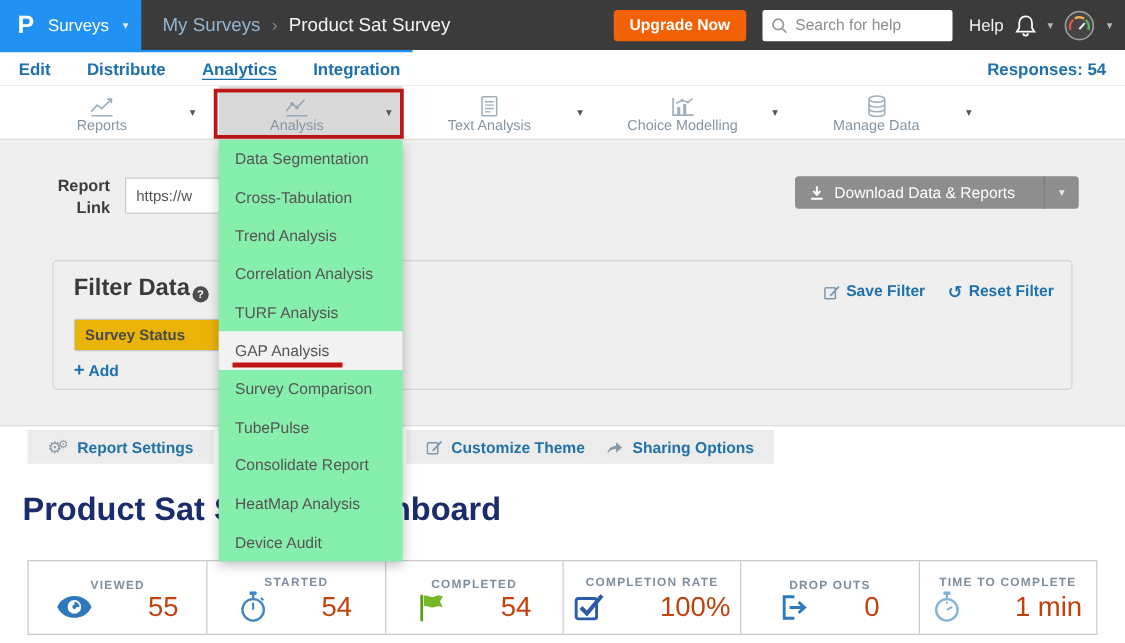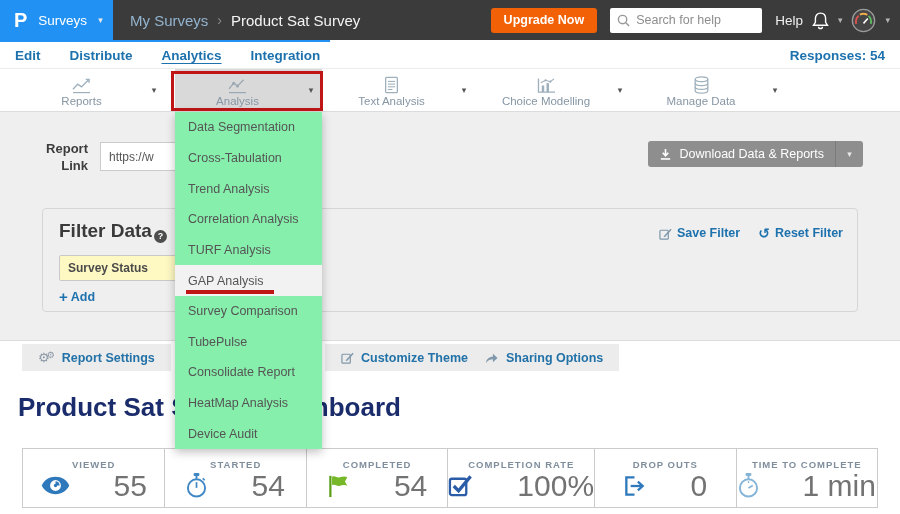--- a/index.html
+++ b/index.html
@@ -46,48 +46,48 @@
   .tinner { flex:1; display:flex; flex-direction:column; align-items:center; gap:1px; padding-top:3px; }
   .tlabel { font-size:11.5px; color:#8696a4; }
   .ticon { height:18px; display:flex; align-items:flex-end; }
   .tcaret { width:22px; text-align:center; cursor:pointer; }
   .redbox { position:absolute; left:171px; top:71px; width:152px; height:40px; border:3px solid #bf1515; z-index:40; pointer-events:none; }
 
   
   .panel { position:absolute; top:112px; left:0; width:900px; height:229px; background:#efeff0; border-bottom:1px solid #dcdcdc; }
   .report-label { position:absolute; left:34px; top:28px; width:54px; text-align:right; font-weight:bold; font-size:13px; color:#3c3c3c; line-height:17px; }
   .report-input { position:absolute; left:100px; top:30px; width:212px; height:29px; border:1px solid #cbcbcb; background:#fff; padding:0 8px; font-size:12px; color:#555; font-family:inherit; outline:none; }
-  .dl-btn { position:absolute; right:37px; top:29px; height:26px; background:#8e8e8e; border-radius:3px; display:flex; align-items:stretch; color:#fff; cursor:pointer; }
+  .dl-btn { position:absolute; right:37px; top:29px; height:26px; background:#8e8e8e; border-radius:3px; display:flex; align-items:stretch; color:#fff; cursor:pointer;gap:12px; }
   .dl-main { display:flex; align-items:center; gap:7px; padding:0 11px; font-size:12.5px; }
   .dl-caret { display:flex; align-items:center; justify-content:center; width:28px; border-left:1px solid #7b7b7b; }
   .filterbox { position:absolute; left:42px; top:96px; width:816px; height:104px; border:1px solid #d6d6d6; border-radius:4px; }
   .filter-title { position:absolute; left:16px; top:11px; font-size:19px; font-weight:bold; color:#3a3a3a; }
   .qbadge { display:inline-block; width:13px; height:13px; border-radius:50%; background:#4d4d4d; color:#fff; font-size:9px; line-height:13px; text-align:center; font-weight:bold; vertical-align:-2px; margin-left:2px; cursor:pointer; }
   .filter-actions { position:absolute; right:14px; top:17px; display:flex; gap:18px; align-items:center;padding-left:16px; }
   .filter-actions a { color:#1d71ad; font-size:12.5px; font-weight:bold; display:flex; gap:5px; align-items:center; }
   .reset-glyph { font-size:14px; font-weight:bold; color:#1d71ad; line-height:1; }
-  .select { position:absolute; left:16px; top:46px; width:137px; height:26px; background:#fef9c3; border:1px solid #c9c9c9; border-radius:2px; display:flex; align-items:center; justify-content:space-between; padding:0 8px; font-size:12px; font-weight:bold; color:#4a4a4a; cursor:pointer; }
+  .select { position:absolute; left:16px; top:46px; width:137px; height:26px; background:#eab308; border:1px solid #c9c9c9; border-radius:2px; display:flex; align-items:center; justify-content:space-between; padding:0 8px; font-size:12px; font-weight:bold; color:#4a4a4a; cursor:pointer; }
   .addlink { position:absolute; left:16px; top:80px; color:#1d71ad; font-size:12.5px; font-weight:bold; display:flex; align-items:center; gap:3px; }
   .pluschar { font-size:15px; font-weight:900; line-height:1; }
 
   
   .tabchip { position:absolute; top:344px; height:27px; background:#ececec; display:flex; align-items:center; gap:7px; padding:0 16px; color:#2272a8; font-size:12.5px; font-weight:bold; cursor:pointer; }
   .gear-glyph { color:#8b98a5; font-size:13px; line-height:1; }
   .gear-glyph .small { font-size:9px; vertical-align:4px; margin-left:-3px; }
 
   
   .dash-title { position:absolute; left:18px; top:392px; font-size:26px; font-weight:bold; color:#1a2c6b; z-index:1; }
 
   
   .statsbar { position:absolute; left:22px; top:448px; width:856px; height:60px; background:#fff; border:1px solid #cbcbcb; display:grid; grid-template-columns:repeat(6,1fr); }
   .stat { border-left:1px solid #cbcbcb; display:flex; flex-direction:column; align-items:center; justify-content:center; gap:1px; padding-top:3px; }
   .stat:first-child { border-left:none; }
   .stat-label { font-size:9.5px; color:#7f8e9d; letter-spacing:1px; font-weight:bold; }
   .stat-valrow { display:flex; align-items:center; gap:8px; }
-  .stat-num { font-size:30px; color:#737373; line-height:1;margin-left:36px; }
+  .stat-num { font-size:22px; color:#c2410c; line-height:1;margin-left:36px; }
 
   
   .menu { position:absolute; left:175px; top:112px; width:147px; height:337px; background:#86efac; box-shadow:0 3px 9px rgba(0,0,0,.25); z-index:50; list-style:none; display:flex; flex-direction:column; }
   .menu li { flex:1; display:flex; align-items:center; padding-left:13px; font-size:12.5px; color:#555; position:relative; cursor:pointer; }
   .menu li.hl { background:#f2f2f2; }
   .red-underline { position:absolute; left:11px; bottom:2px; width:88px; height:4px; background:#bf1515; }
 </style>
 </head>
 <body>
 

